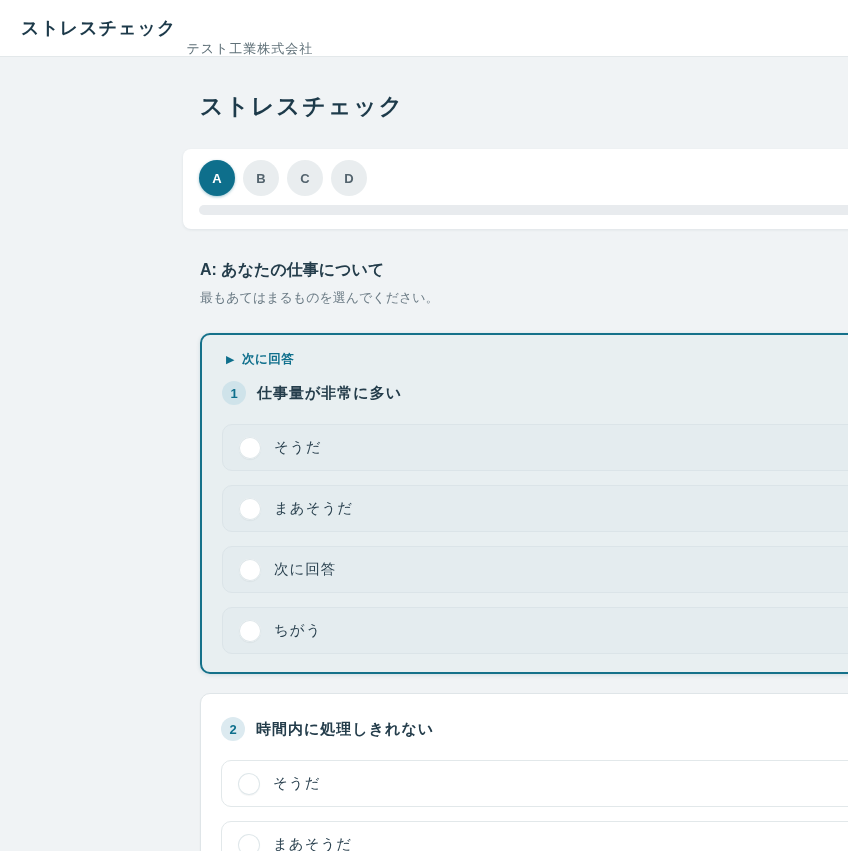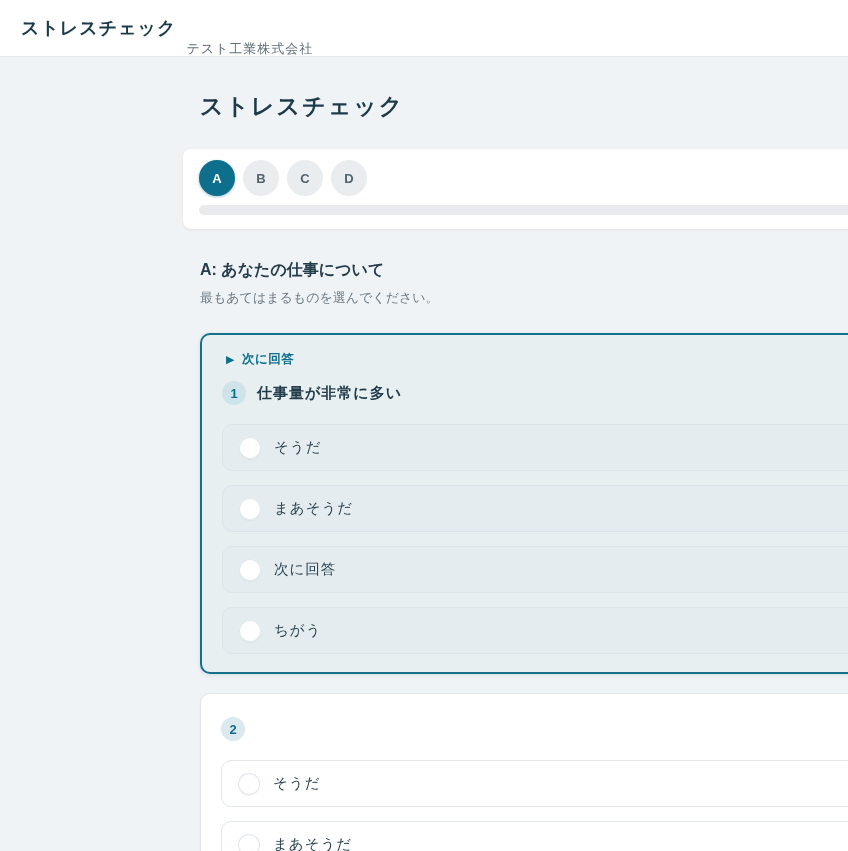--- a/index.html
+++ b/index.html
@@ -140,20 +140,21 @@
       <div class="option-row">
         <span class="radio"></span>
         <span class="option-label">ちがう</span>
       </div>
     </div>
   </section>
 
   <section class="q-card plain">
     <div class="q-row">
       <span class="q-num">2</span>
+      <span class="q-text">時間内に処理しきれない</span>
     </div>
     <div class="options">
       <div class="option-row">
         <span class="radio"></span>
         <span class="option-label">そうだ</span>
       </div>
       <div class="option-row">
         <span class="radio"></span>
         <span class="option-label">まあそうだ</span>
       </div>

